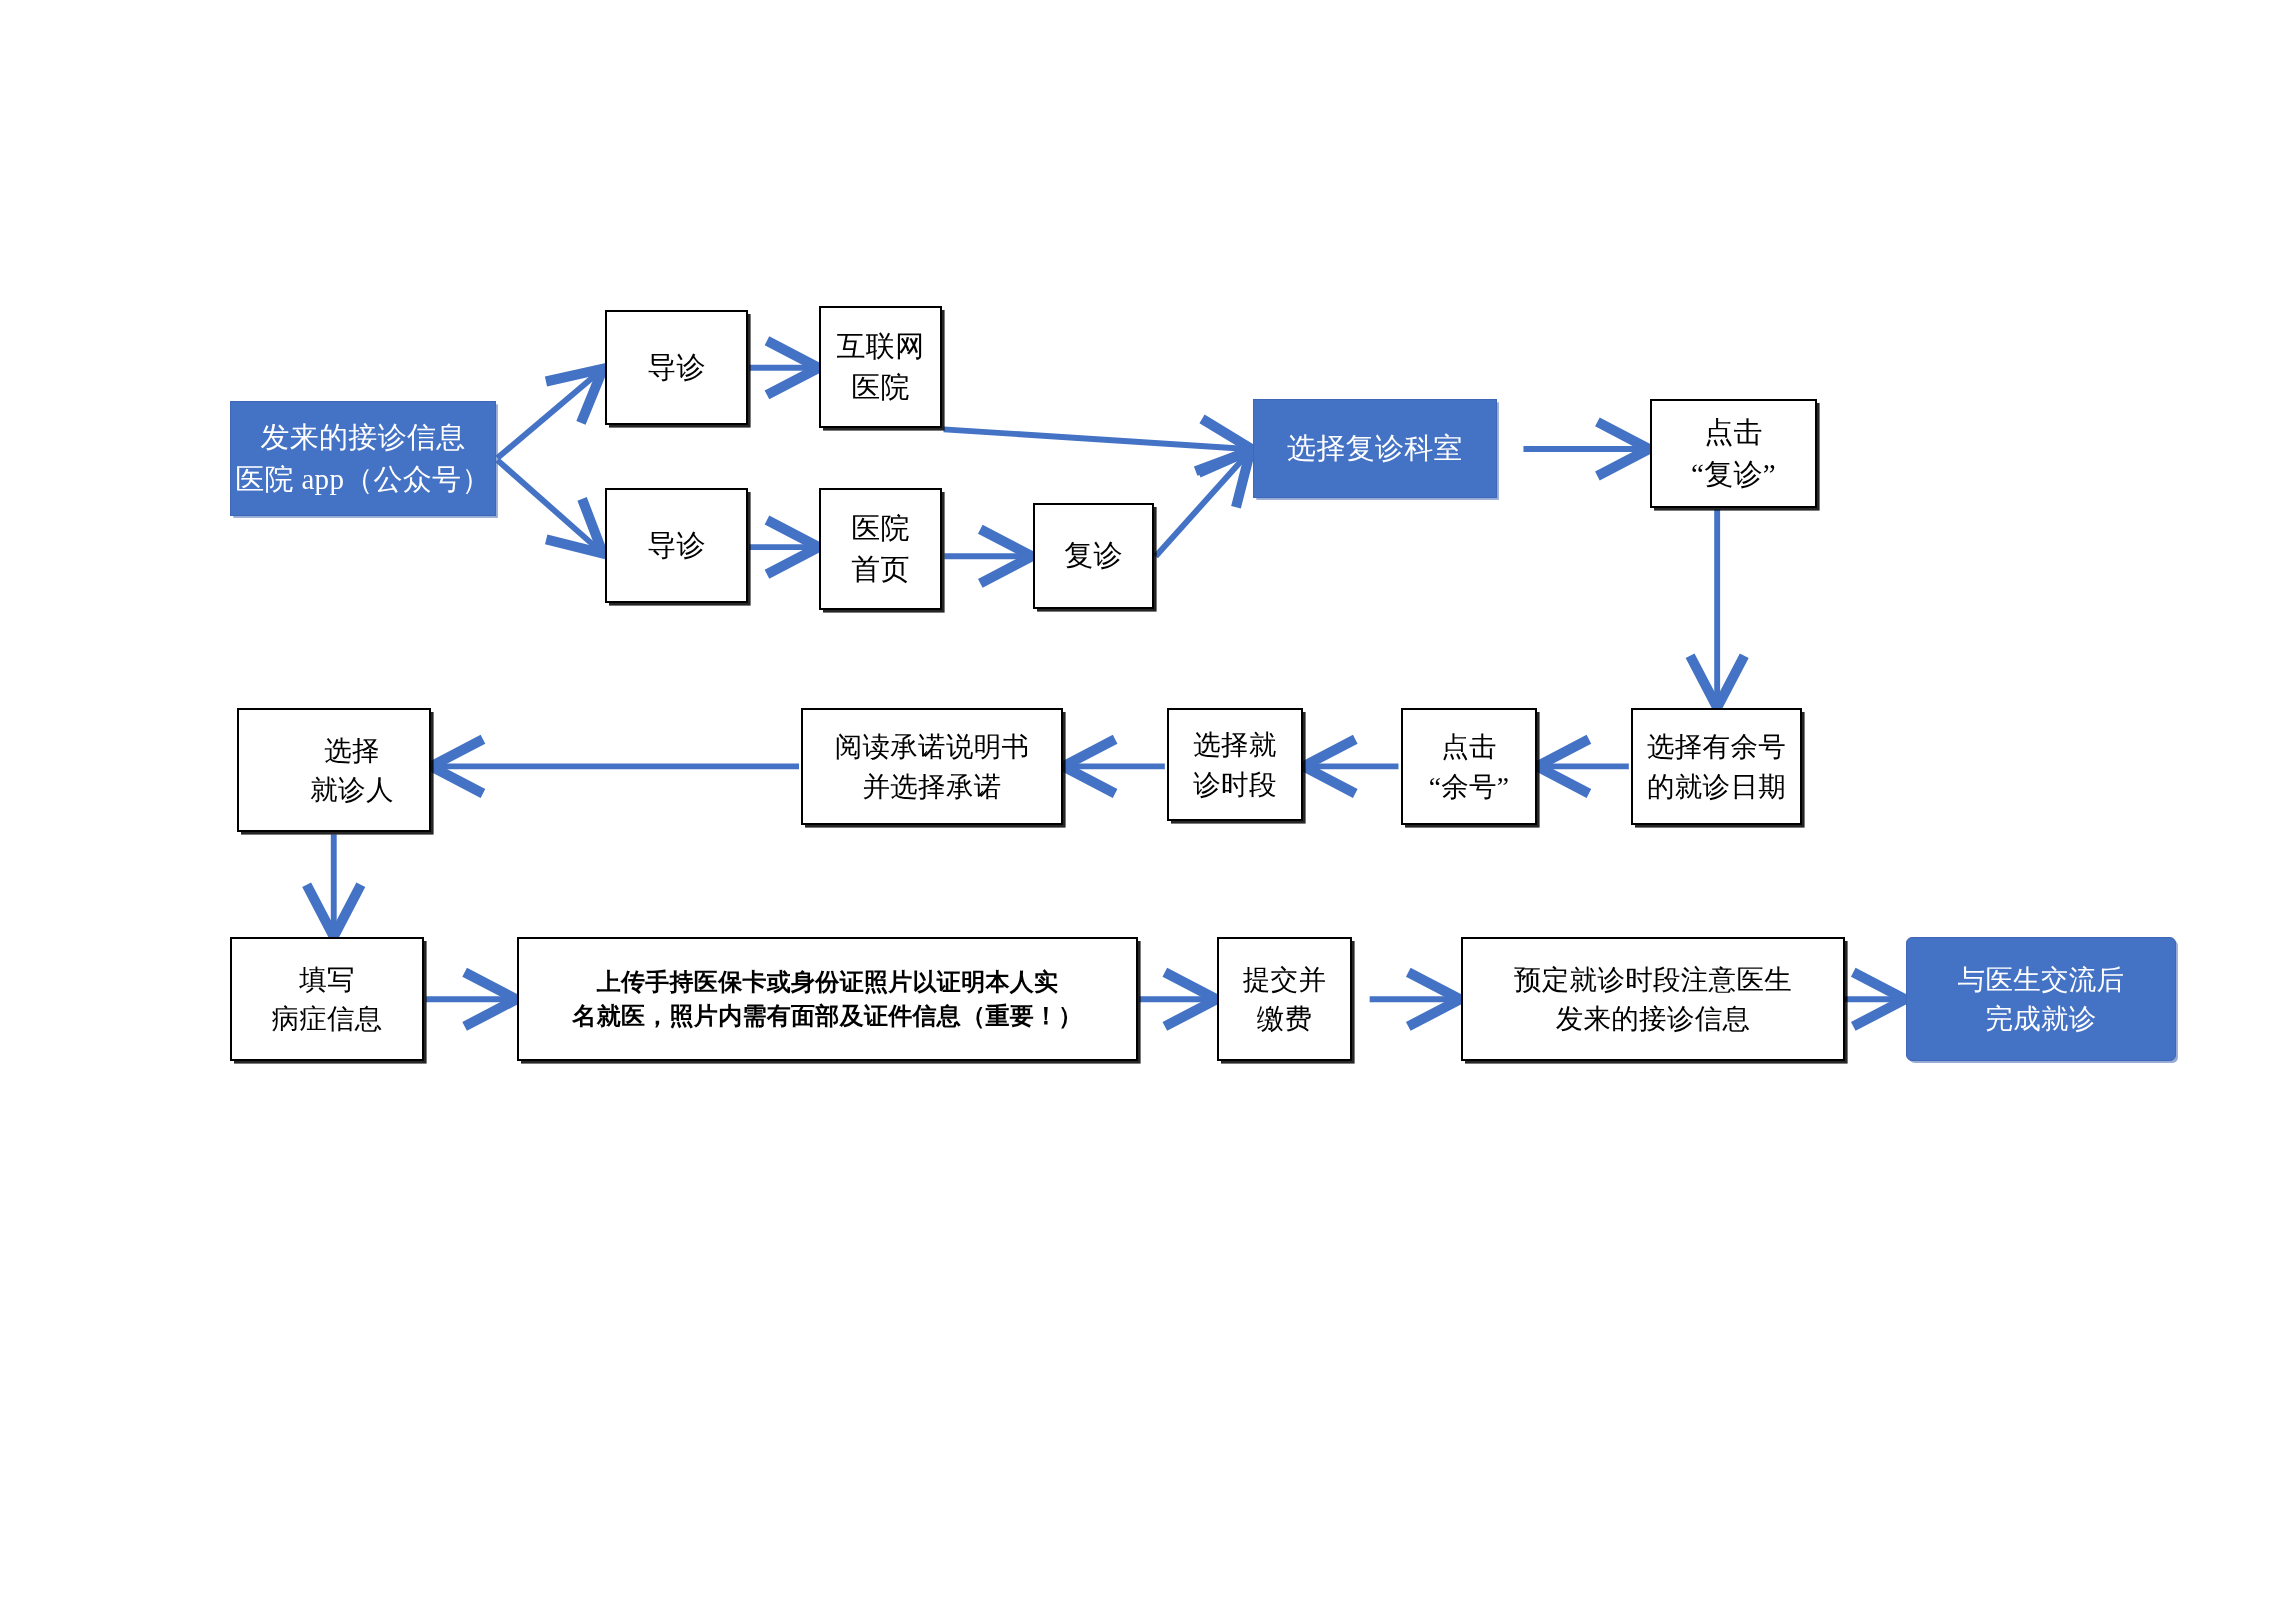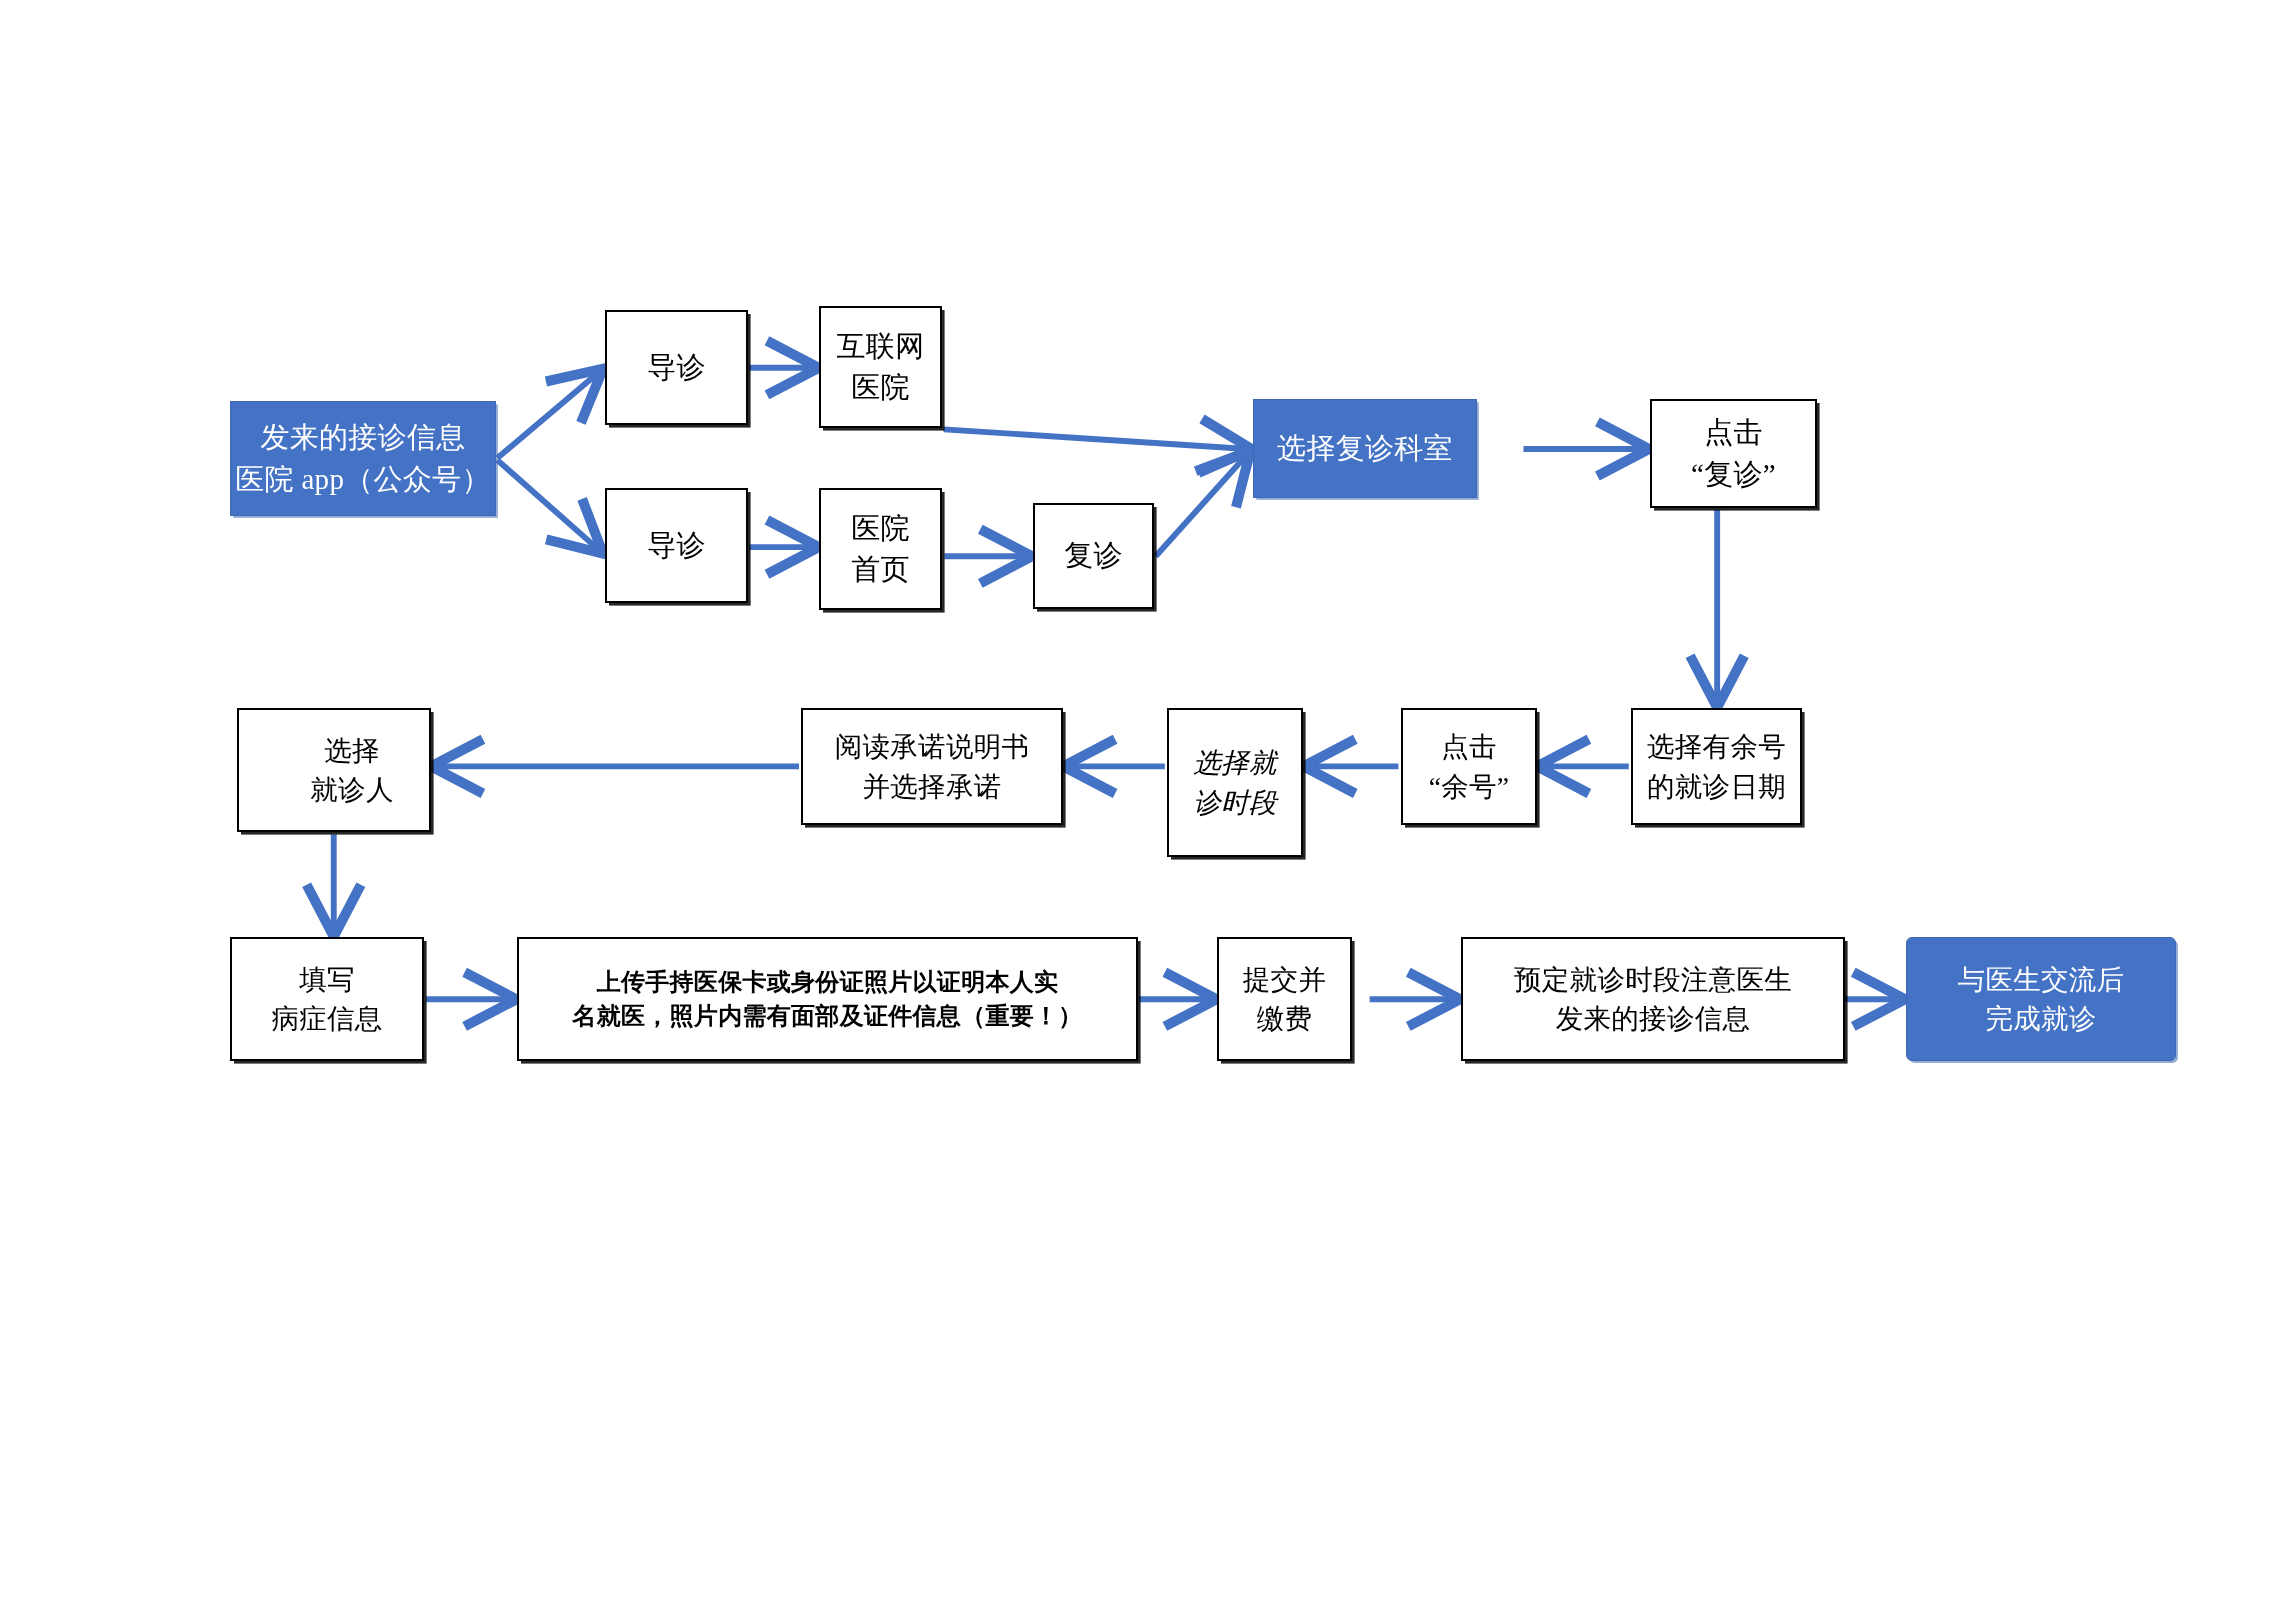--- a/index.html
+++ b/index.html
@@ -129,36 +129,36 @@
   <div class="node plain" style="left: 605px; top: 488px; width: 143px; height: 115px;">
     <span class="label fs-44">导诊</span>
   </div>
   <div class="node plain" style="left: 819px; top: 488px; width: 123px; height: 122px;">
     <span class="label fs-44">医院
 首页</span>
   </div>
   <div class="node plain" style="left: 1033px; top: 503px; width: 121px; height: 106px; justify-content: center;">
     <span class="label fs-44">复诊</span>
   </div>
-  <div class="node accent" style="left: 1253px; top: 399px; width: 224px; height: 99px;">
+  <div class="node accent" style="left: 1253px; top: 399px; width: 244px; height: 99px;">
     <span class="label fs-44">选择复诊科室</span>
   </div>
   <div class="node plain" style="left: 1650px; top: 399px; width: 167px; height: 109px;">
     <span class="label fs-44">点击
 “复诊”</span>
   </div>
   <div class="node plain" style="left: 1631px; top: 708px; width: 171px; height: 117px;">
     <span class="label fs-42">选择有余号
 的就诊日期</span>
   </div>
   <div class="node plain" style="left: 1401px; top: 708px; width: 136px; height: 117px;">
     <span class="label fs-42">点击
 “余号”</span>
   </div>
-  <div class="node plain" style="left: 1167px; top: 708px; width: 136px; height: 149px; font-style: italic;">
+  <div class="node plain" style="left: 1167px; top: 708px; width: 136px; height: 113px;">
     <span class="label fs-42">选择就
 诊时段</span>
   </div>
   <div class="node plain" style="left: 801px; top: 708px; width: 262px; height: 117px;">
     <span class="label fs-42">阅读承诺说明书
 并选择承诺</span>
   </div>
   <div class="node plain" style="left: 237px; top: 708px; width: 194px; height: 124px; padding-left: 36px;">
     <span class="label fs-42">选择
 就诊人</span>

